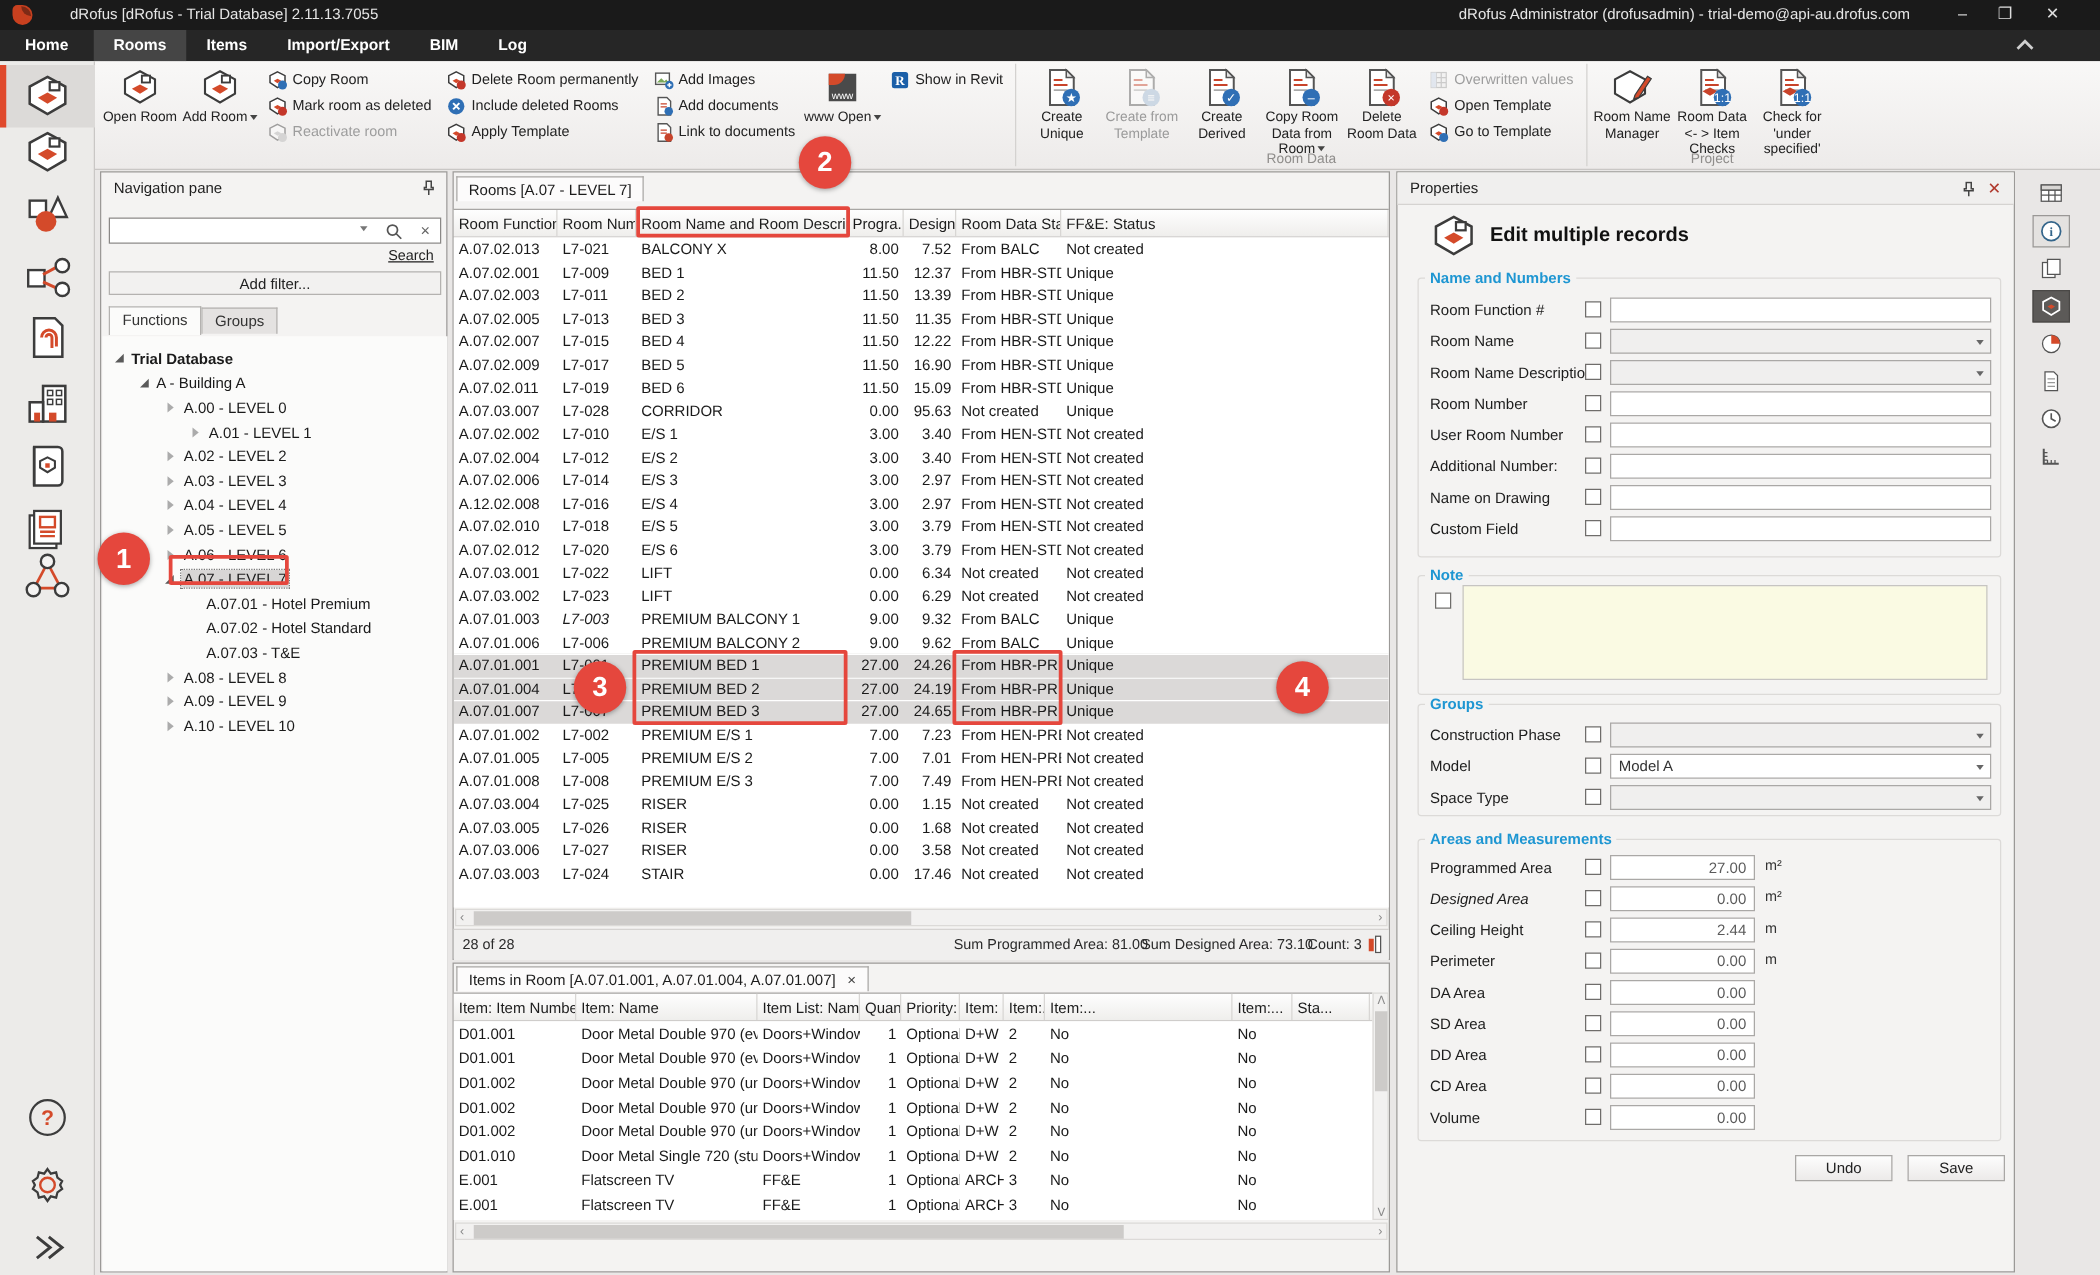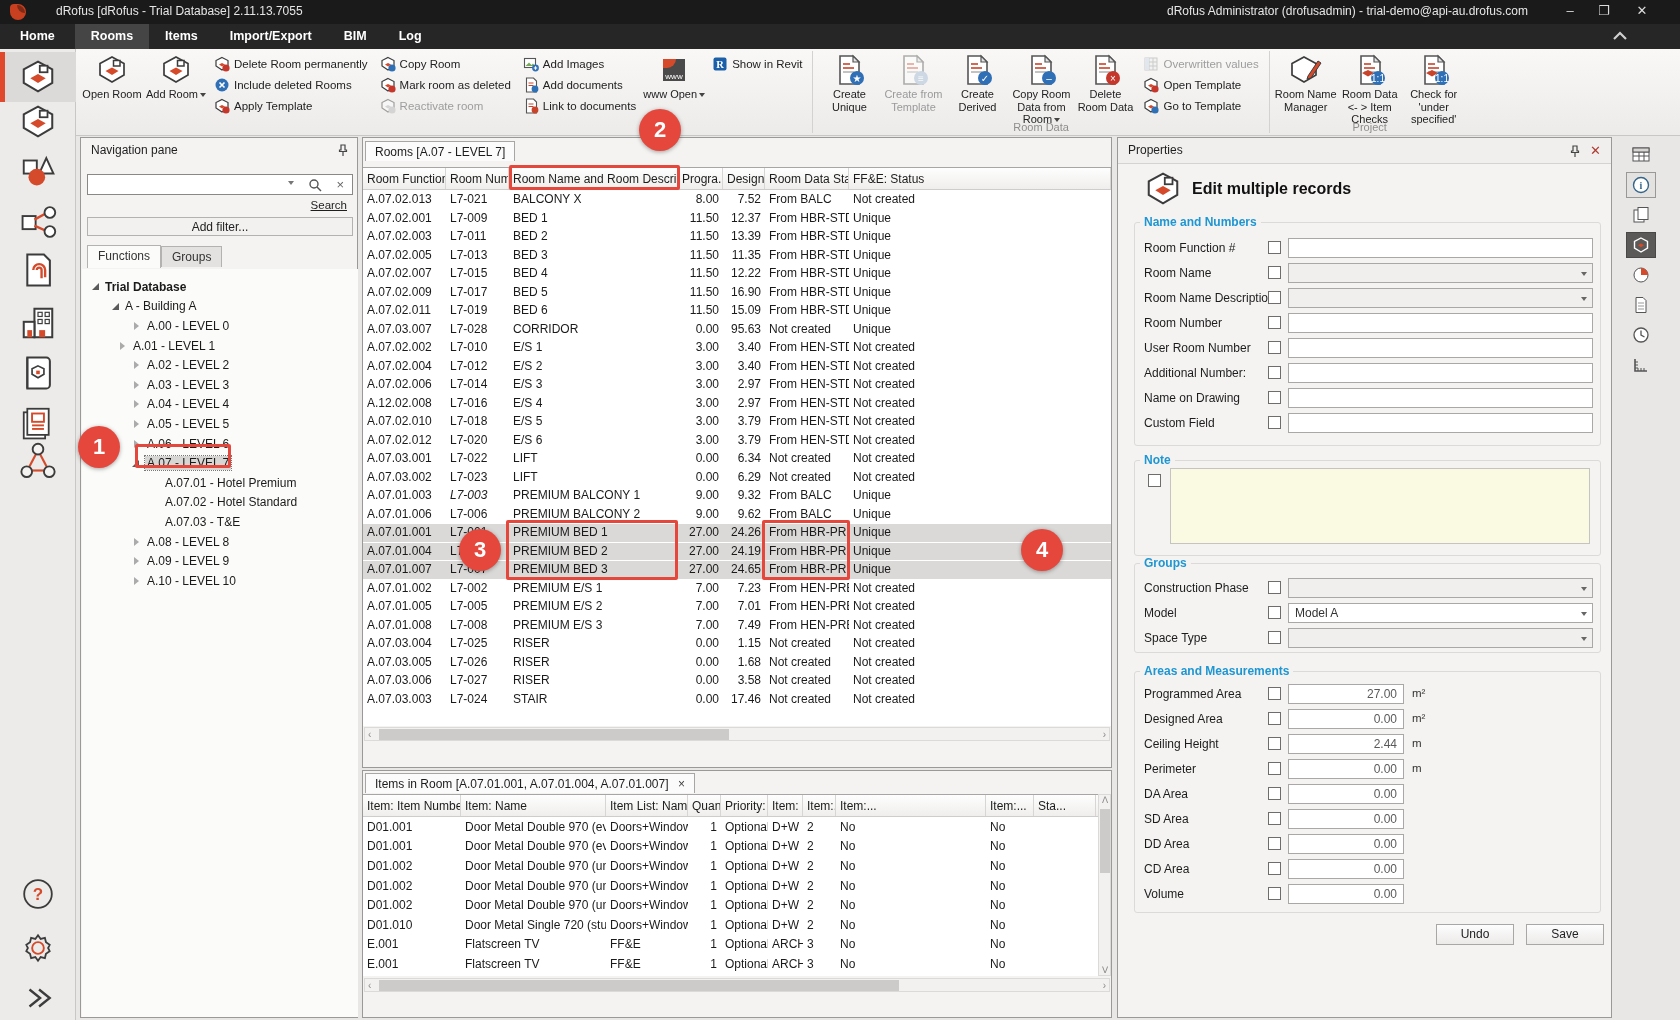--- a/index.html
+++ b/index.html
@@ -130,75 +130,75 @@
               <rect x="17.5" y="6.5" width="6.5" height="5.5" fill="#fff" stroke="#3c3c3c" stroke-width="1.5"></rect>
             </svg></div>
           <div>Add Room<span class="caret-down"></span></div>
         </div>
         <div class="smallcol">
           <div class="smallbtn">
             <span style="display: inline-flex;">
               <svg width="16" height="16" viewBox="0 0 16 16">
                 <path d="M8 1.5 L14 4.5 L14 10 L8 14 L2 10 L2 4.5 Z" fill="#fff" stroke="#3c3c3c" stroke-width="1.2"></path>
                 <path d="M8 7 L11 8.6 L8 10.6 L5 8.6 Z" fill="#d44a2a"></path>
-                <circle cx="12" cy="12" r="3.6" fill="#c4372a"></circle>
-              </svg>
-            </span>
-            <span>Delete Room permanently</span>
-          </div>
-          <div class="smallbtn">
-            <span style="display: inline-flex;">
-              <svg width="16" height="16" viewBox="0 0 16 16">
-                <circle cx="8" cy="8" r="6.5" fill="#2f6fb5"></circle>
-                <path d="M5.5 5.5 L10.5 10.5 M10.5 5.5 L5.5 10.5" stroke="#fff" stroke-width="1.6"></path>
-              </svg>
-            </span>
-            <span>Include deleted Rooms</span>
+                <circle cx="12" cy="12" r="3.6" fill="#2f6fb5"></circle>
+              </svg>
+            </span>
+            <span>Copy Room</span>
           </div>
           <div class="smallbtn">
             <span style="display: inline-flex;">
               <svg width="16" height="16" viewBox="0 0 16 16">
                 <path d="M8 1.5 L14 4.5 L14 10 L8 14 L2 10 L2 4.5 Z" fill="#fff" stroke="#3c3c3c" stroke-width="1.2"></path>
                 <path d="M8 7 L11 8.6 L8 10.6 L5 8.6 Z" fill="#d44a2a"></path>
                 <circle cx="12" cy="12" r="3.6" fill="#c4372a"></circle>
               </svg>
             </span>
-            <span>Apply Template</span>
+            <span>Mark room as deleted</span>
+          </div>
+          <div class="smallbtn disabled">
+            <span style="display: inline-flex;">
+              <svg width="16" height="16" viewBox="0 0 16 16">
+                <path d="M8 1.5 L14 4.5 L14 10 L8 14 L2 10 L2 4.5 Z" fill="#fff" stroke="#3c3c3c" stroke-width="1.2"></path>
+                <path d="M8 7 L11 8.6 L8 10.6 L5 8.6 Z" fill="#b5b5b5"></path>
+                <circle cx="12" cy="12" r="3.6" fill="#b5b5b5"></circle>
+              </svg>
+            </span>
+            <span>Reactivate room</span>
           </div>
         </div>
         <div class="smallcol">
-          <div class="smallbtn">
-            <span style="display: inline-flex;">
-              <svg width="16" height="16" viewBox="0 0 16 16">
-                <path d="M8 1.5 L14 4.5 L14 10 L8 14 L2 10 L2 4.5 Z" fill="#fff" stroke="#3c3c3c" stroke-width="1.2"></path>
-                <path d="M8 7 L11 8.6 L8 10.6 L5 8.6 Z" fill="#d44a2a"></path>
-                <circle cx="12" cy="12" r="3.6" fill="#2f6fb5"></circle>
-              </svg>
-            </span>
-            <span>Copy Room</span>
-          </div>
           <div class="smallbtn">
             <span style="display: inline-flex;">
               <svg width="16" height="16" viewBox="0 0 16 16">
                 <path d="M8 1.5 L14 4.5 L14 10 L8 14 L2 10 L2 4.5 Z" fill="#fff" stroke="#3c3c3c" stroke-width="1.2"></path>
                 <path d="M8 7 L11 8.6 L8 10.6 L5 8.6 Z" fill="#d44a2a"></path>
                 <circle cx="12" cy="12" r="3.6" fill="#c4372a"></circle>
               </svg>
             </span>
-            <span>Mark room as deleted</span>
-          </div>
-          <div class="smallbtn disabled">
+            <span>Delete Room permanently</span>
+          </div>
+          <div class="smallbtn">
+            <span style="display: inline-flex;">
+              <svg width="16" height="16" viewBox="0 0 16 16">
+                <circle cx="8" cy="8" r="6.5" fill="#2f6fb5"></circle>
+                <path d="M5.5 5.5 L10.5 10.5 M10.5 5.5 L5.5 10.5" stroke="#fff" stroke-width="1.6"></path>
+              </svg>
+            </span>
+            <span>Include deleted Rooms</span>
+          </div>
+          <div class="smallbtn">
             <span style="display: inline-flex;">
               <svg width="16" height="16" viewBox="0 0 16 16">
                 <path d="M8 1.5 L14 4.5 L14 10 L8 14 L2 10 L2 4.5 Z" fill="#fff" stroke="#3c3c3c" stroke-width="1.2"></path>
-                <path d="M8 7 L11 8.6 L8 10.6 L5 8.6 Z" fill="#b5b5b5"></path>
-                <circle cx="12" cy="12" r="3.6" fill="#b5b5b5"></circle>
-              </svg>
-            </span>
-            <span>Reactivate room</span>
+                <path d="M8 7 L11 8.6 L8 10.6 L5 8.6 Z" fill="#d44a2a"></path>
+                <circle cx="12" cy="12" r="3.6" fill="#c4372a"></circle>
+              </svg>
+            </span>
+            <span>Apply Template</span>
           </div>
         </div>
         <div class="smallcol">
           <div class="smallbtn">
             <span style="display: inline-flex;">
               <svg width="16" height="16" viewBox="0 0 16 16">
                 <rect x="1.5" y="2.5" width="11" height="9" fill="#fff" stroke="#555" stroke-width="1.1"></rect>
                 <path d="M2.5 10 L6 6.5 L8.5 9 L10 7.5 L12 10 Z" fill="#7aa85a"></path>
                 <circle cx="12.5" cy="12" r="3.4" fill="#2f6fb5"></circle>
                 <path d="M12.5 10.3 v3.4 M10.8 12 h3.4" stroke="#fff" stroke-width="1.2"></path>
@@ -485,21 +485,21 @@
         <span style="font-weight: bold;">Trial Database</span>
       </div>
       <div class="trow" style="padding-left: 30px;">
         <span class="tw-exp"></span>
         <span>A - Building A</span>
       </div>
       <div class="trow" style="padding-left: 50px;">
         <span class="tw-col"></span>
         <span>A.00 - LEVEL 0</span>
       </div>
-      <div class="trow" style="padding-left: 36px;">
+      <div class="trow" style="padding-left: 70px;">
         <span class="tw-col"></span>
         <span>A.01 - LEVEL 1</span>
       </div>
       <div class="trow" style="padding-left: 50px;">
         <span class="tw-col"></span>
         <span>A.02 - LEVEL 2</span>
       </div>
       <div class="trow" style="padding-left: 50px;">
         <span class="tw-col"></span>
         <span>A.03 - LEVEL 3</span>
@@ -809,20 +809,30 @@
         <div class="gc r" style="width: 45px;">0.00</div>
         <div class="gc r" style="width: 42px;">17.46</div>
         <div class="gc" style="width: 84px;">Not created</div>
         <div class="gc" style="width: 262px;">Not created</div>
       </div>
     </div>
   <div class="hscroll" style="left:1px;top:589px;width:746px;height:14px;">
     <span class="scroll-arrow" style="left:3px;">‹</span>
     <div class="hthumb" style="left:14px;width:350px;"></div>
     <span class="scroll-arrow" style="right:3px;">›</span>
+  </div>
+  <div class="statusbar" style="left:0;top:605px;width:748px;height:25px;">
+    <span class="abs" style="left:7px;top:6px;">28 of 28</span>
+    <span class="abs" style="left:400px;top:6px;">Sum Programmed Area: 81.00</span>
+    <span class="abs" style="left:550px;top:6px;">Sum Designed Area: 73.10</span>
+    <span class="abs" style="left:683px;top:6px;">Count: 3</span>
+    <svg class="abs" style="left:731px;top:4px;" width="12" height="15" viewBox="0 0 12 15">
+        <rect x="1" y="3" width="4" height="10" fill="#d44a2a"></rect>
+        <rect x="6.5" y="1" width="4" height="13" fill="#fff" stroke="#555"></rect>
+      </svg>
   </div>
 </div>
 
 <div id="itemspanel" class="abs panel" style="left:362px;top:770px;width:750px;height:248px;">
   <div class="doctab" style="left:2px;top:2px;"><span>Items in Room [A.07.01.001, A.07.01.004, A.07.01.007]</span> <span style="margin-left:6px;color:#444;">×</span></div>
   <div class="gridhead" style="left:0;top:23px;width:735px;height:23px;" id="items-head">
       <div class="gh" style="width: 98px;">Item: Item Number</div>
       <div class="gh" style="width: 145px;">Item: Name</div>
       <div class="gh" style="width: 82px;">Item List: Name</div>
       <div class="gh" style="width: 33px;">Quant...</div>
@@ -1002,21 +1012,21 @@
       <div class="cbx" style="left: 150px; top: 493px;"></div>
       <div class="tbx combo gray" style="left: 170px; top: 490px; width: 305px;"></div>
       <div class="sect" style="top: 533px; height: 242px;"></div>
       <div class="sect-legend" style="top: 526px;">Areas and Measurements</div>
       <div class="prow-label" style="top: 549px;">Programmed Area</div>
       <div class="cbx" style="left: 150px; top: 549px;"></div>
       <div class="tbx num" style="left: 170px; top: 546px; width: 116px;">
         <div class="val">27.00</div>
       </div>
       <div class="unit" style="left: 294px; top: 549px;">m²</div>
-      <div class="prow-label" style="top: 574px;">Designed Area</div>
+      <div class="prow-label" style="top: 574px; font-style: italic;">Designed Area</div>
       <div class="cbx" style="left: 150px; top: 574px;"></div>
       <div class="tbx num" style="left: 170px; top: 571px; width: 116px;">
         <div class="val">0.00</div>
       </div>
       <div class="unit" style="left: 294px; top: 574px;">m²</div>
       <div class="prow-label" style="top: 599px;">Ceiling Height</div>
       <div class="cbx" style="left: 150px; top: 599px;"></div>
       <div class="tbx num" style="left: 170px; top: 596px; width: 116px;">
         <div class="val">2.44</div>
       </div>

